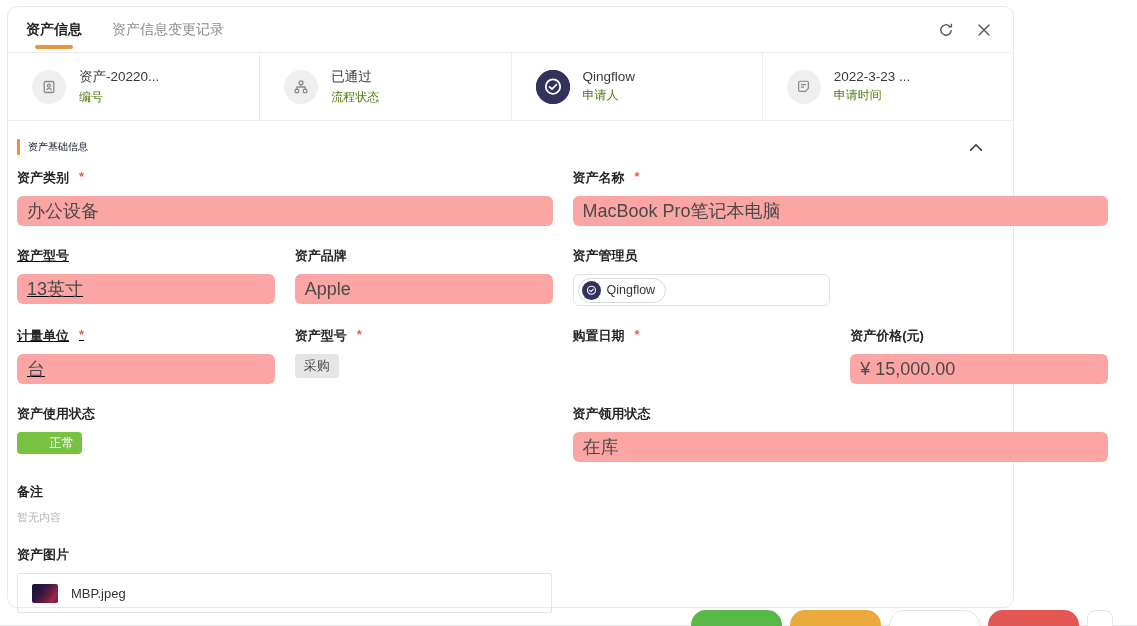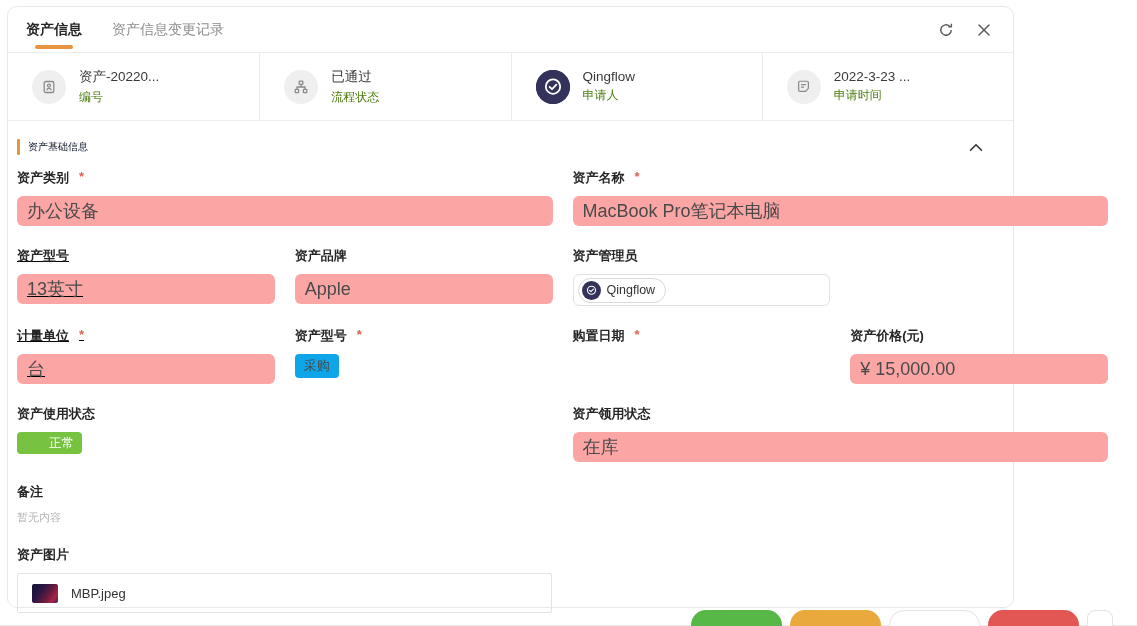--- a/index.html
+++ b/index.html
@@ -46,21 +46,21 @@
   .field { margin-bottom:21px; }
   .flabel { font-size:13px; font-weight:600; color:#262626; margin-bottom:9px; display:flex; gap:10px; }
   .req { color:#e0614f; font-weight:600; }
   .finput { height:30px; background:#fca5a5; border-radius:6px; display:flex; align-items:center; padding:0 10px; font-size:18px; color:#4a4a4a; }
   .c12 { grid-column:1/3; } .c34 { grid-column:3/5; }
   .c1 { grid-column:1/2;text-decoration:underline; } .c2 { grid-column:2/3; } .c3 { grid-column:3/4; } .c4 { grid-column:4/5; }
   .c13 { grid-column:1/3; }
 
   .manager-box { height:32px; background:#fff; border:1px solid #e2e2e2; border-radius:6px; display:flex; align-items:center; padding:0 4px; }
   .user-tag { display:flex; align-items:center; gap:6px; border:1px solid #d9d9d9; border-radius:14px; padding:2px 10px 2px 3px; font-size:12.5px; color:#333; background:#fff; cursor:pointer; }
-  .chip { display:inline-flex; align-items:center; height:24px; padding:0 9px; background:#0ea5e9; border-radius:4px; font-size:13px; color:#4a4a4a; }
+  .chip { display:inline-flex; align-items:center; height:24px; padding:0 9px; background:#e5e5e5; border-radius:4px; font-size:13px; color:#4a4a4a; }
   .badge { display:inline-flex; align-items:center; height:22px; padding:0 8px; border-radius:4px; font-size:12.5px; color:#fff; }
   .plain-gray { font-size:11px; color:#b5b5b5; }
 
   .filebox { width:535px; height:40px; border:1px solid #e4e4e4; border-radius:2px; display:flex; align-items:center; padding:0 14px; gap:13px; cursor:pointer; }
   .thumb { width:26px; height:19px; border-radius:2px; background:linear-gradient(125deg,#14142e 0%,#2a1644 34%,#6b1b3e 62%,#a72547 82%,#451d55 100%); }
   .fname { font-size:13px; color:#333; }
 
   
   .footer { position:absolute; left:7px; top:610px; width:1123px; display:flex; justify-content:flex-end; align-items:flex-start; gap:7px; padding-right:17px; }
   .btn { height:30px; width:91px; border:none; border-radius:15px; cursor:pointer; }

